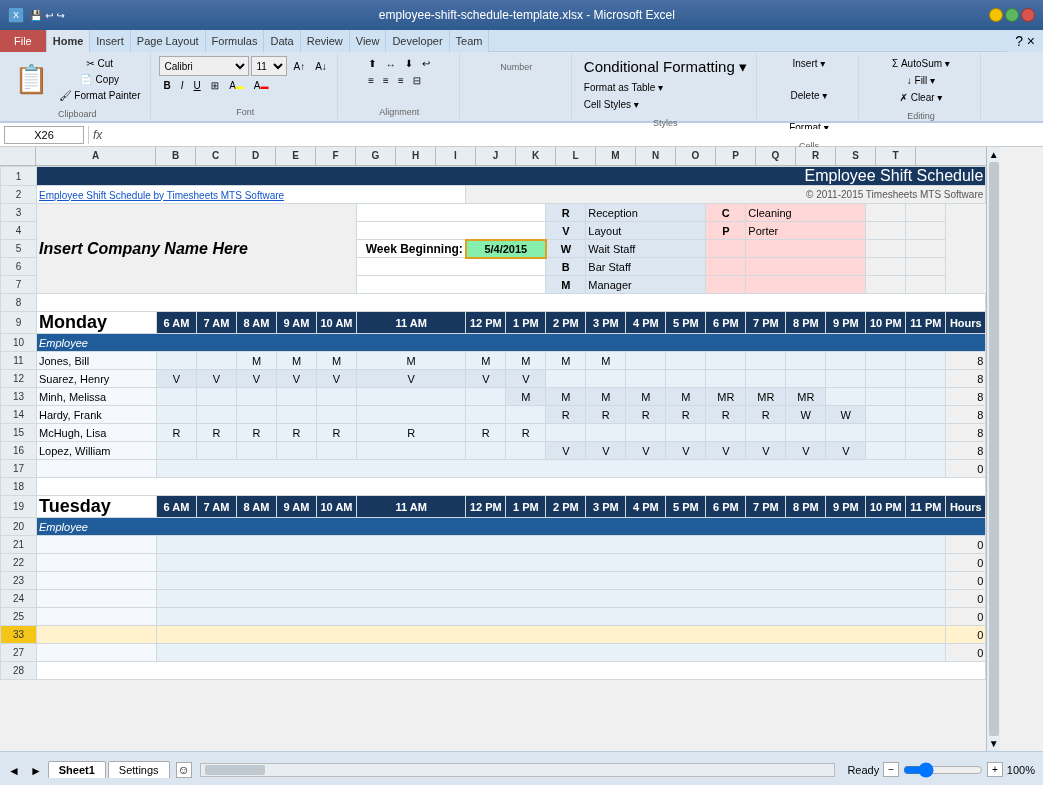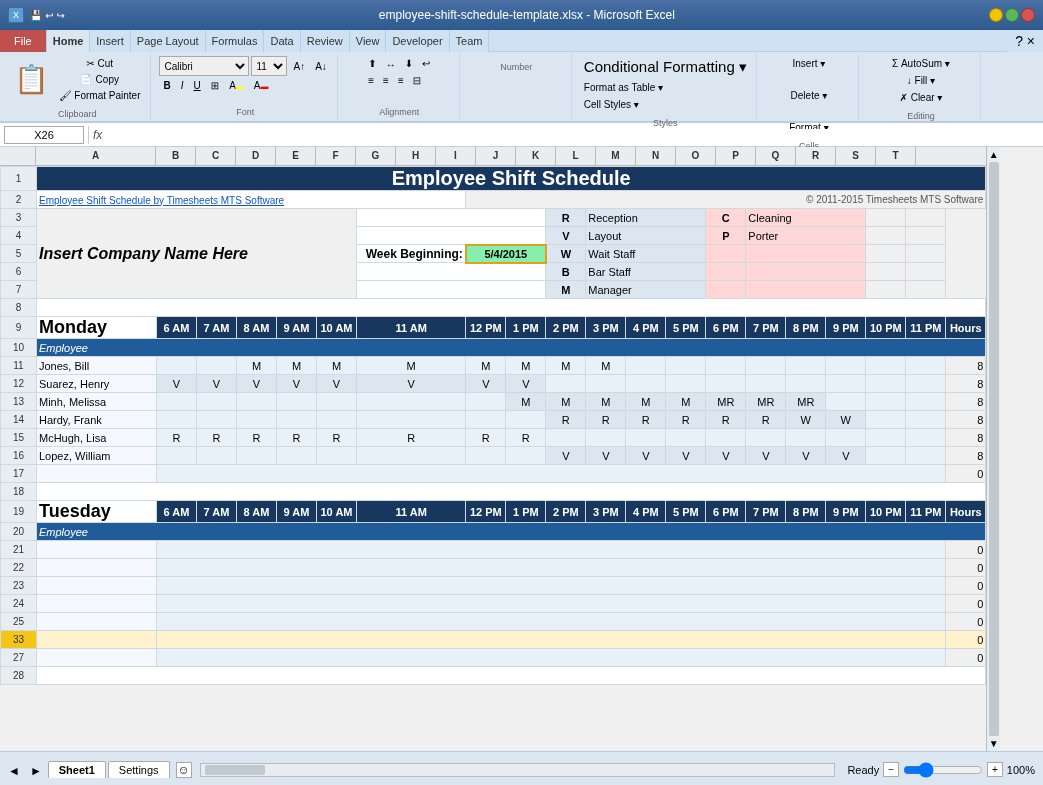--- a/index.html
+++ b/index.html
@@ -86,21 +86,21 @@
       text-align: center;
       font-size: 10px;
       color: #333;
       width: 36px;
       min-width: 36px;
       border-right: 1px solid #bbb;
     }
     .row-num.selected { background: #f5c518; }
 
     
-    .cell-title { background: #17375e; color: white; font-weight: bold; font-size: 20px; text-align: center; }
+    .cell-title { background: #17375e; color: white; font-weight: normal; font-size: 16px; text-align: right; }
     .cell-header-dark { background: #17375e; color: white; font-weight: bold; text-align: center; font-size: 11px; }
     .cell-link { color: #1155cc; text-decoration: underline; cursor: pointer; font-size: 10px; }
     .cell-copyright { text-align: right; font-size: 10px; color: #555; }
     .cell-date-box { border: 2px solid #e0a020 !important; background: #86efac; font-weight: bold; text-align: center; }
     .cell-legend-pink { background: #ffd7d7; }
     .cell-legend-blue { background: #dce6f1; }
     .cell-employee-header { background: #1f5c99; color: white; font-style: italic; font-size: 11px; }
     .sheet-tab {
       padding: 2px 10px;
       background: white;

